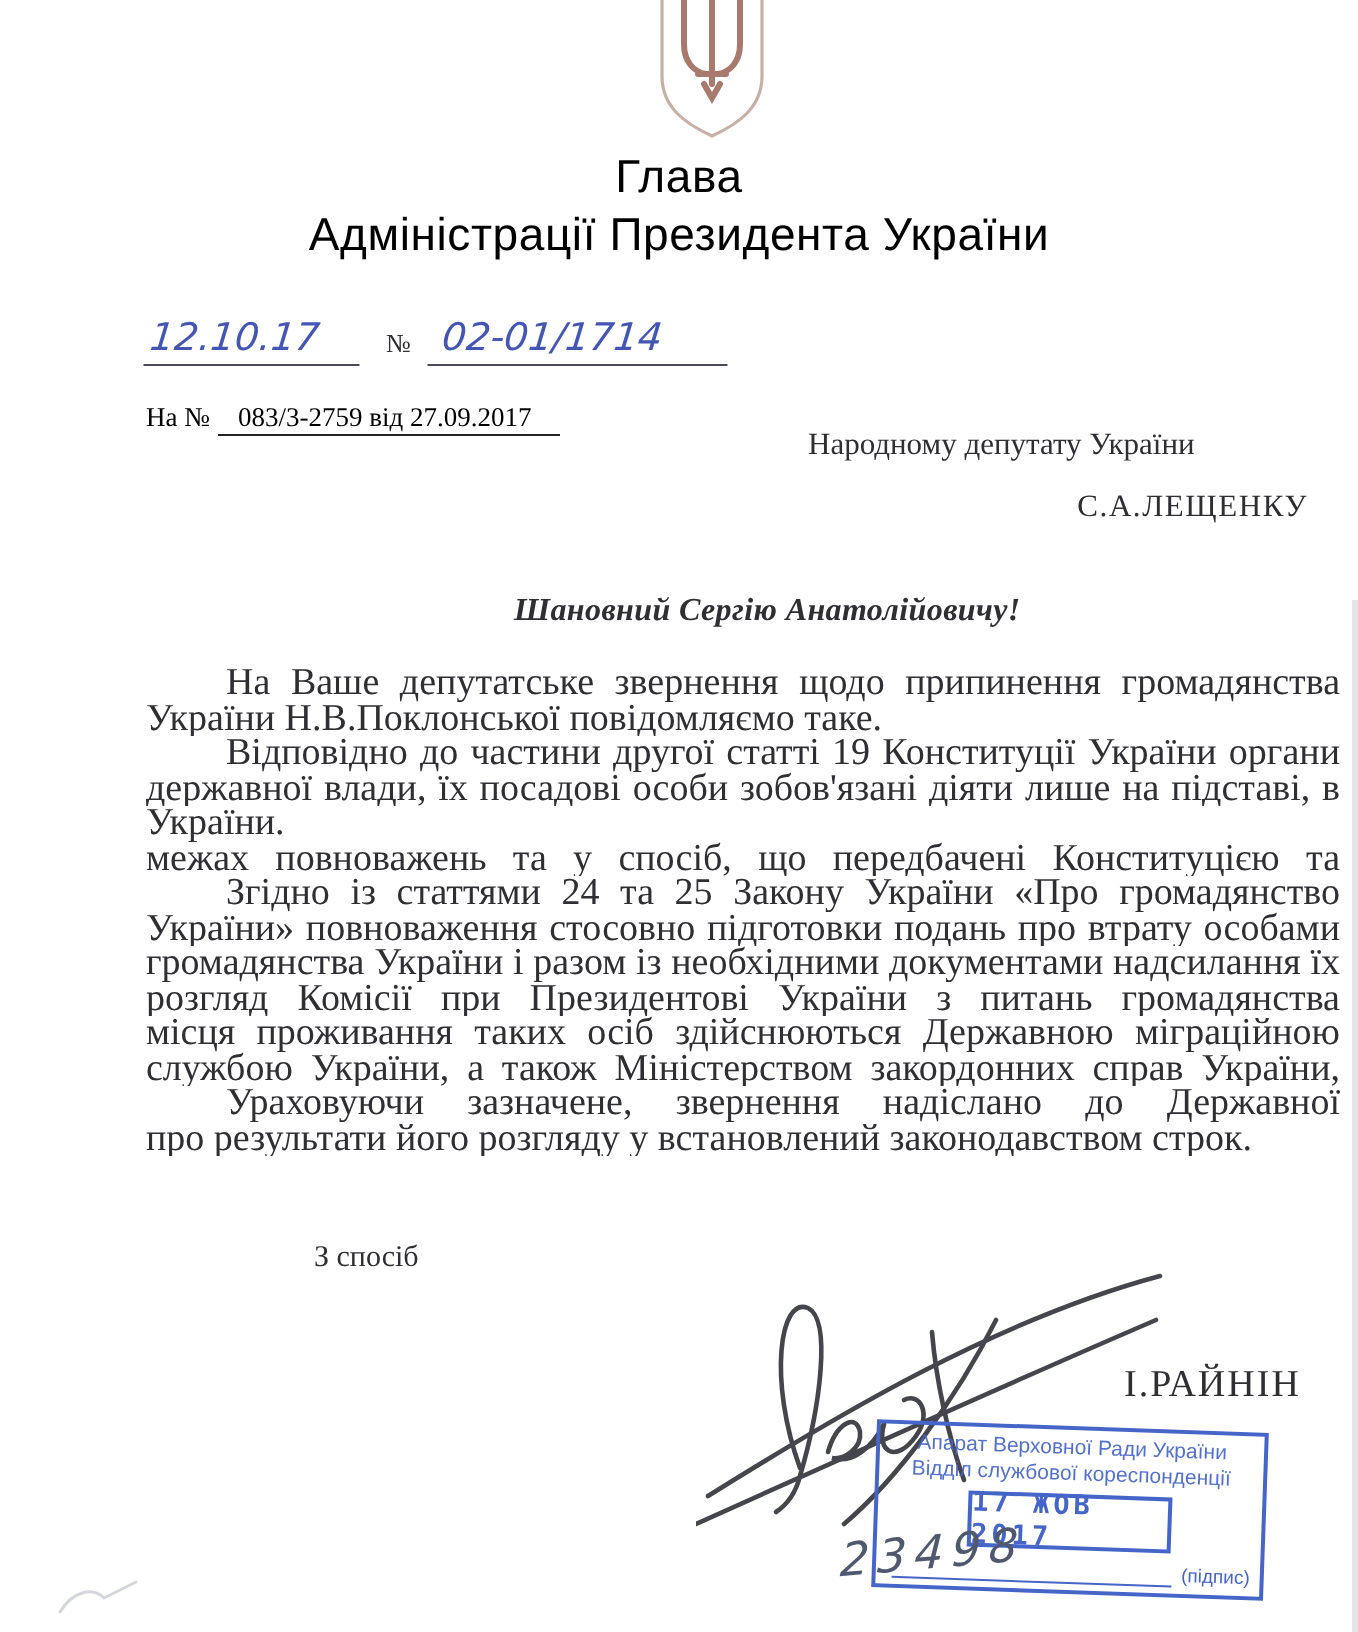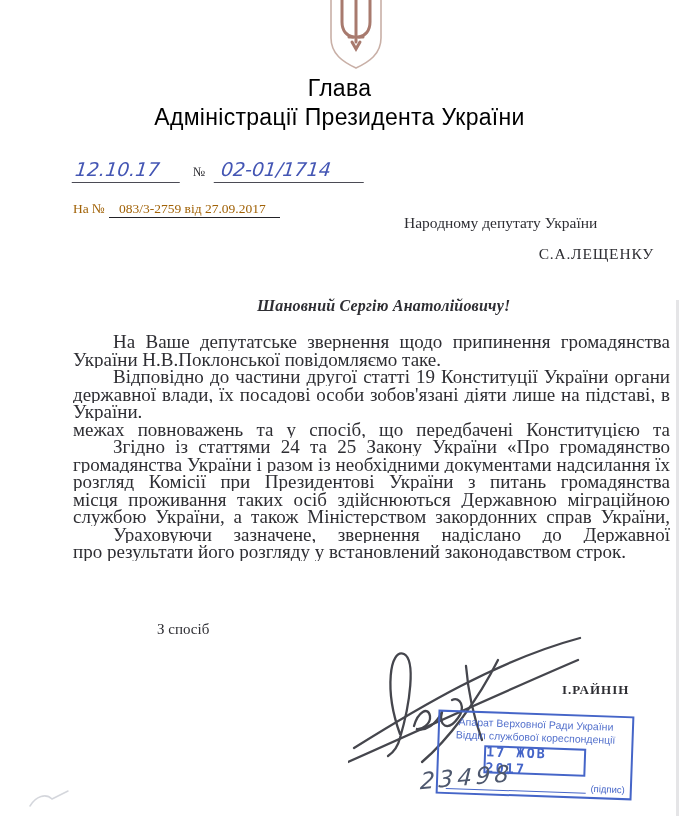--- a/index.html
+++ b/index.html
@@ -33,21 +33,21 @@
   }
   .ref-line .num-sign {
     font-family:"Liberation Serif", serif; font-style:normal; color:#2e2e33;
     font-size:13px; margin:0 10px 3px 12px;
   }
   .ref-line .hw-num {
     font-size:19px; width:140px; padding:0 4px 2px 6px;
     border-bottom:1.5px solid #4b4b55; transform:skewX(-6deg);
   }
   .reply-line {
-    position:absolute; left:73px; top:201px; font-size:13.5px; color:#a16207;
+    position:absolute; left:73px; top:201px; font-size:13.5px; color:#000000;
   }
   .reply-line .underl {
     border-bottom:1.5px solid #222227; padding:0 14px 1px 10px; margin-left:4px;
   }
   
   .addressee { position:absolute; left:404px; top:214px; width:250px; font-size:15.5px; }
   .addressee .name {
     margin-top:13px; text-align:right; font-weight:normal; letter-spacing:.8px;
   }
   
@@ -56,22 +56,22 @@
     font-weight:bold; font-style:italic; letter-spacing:.2px;
   }
   
   .body-text { position:absolute; left:73px; top:333px; width:597px; font-size:19px; }
   .tline { text-align:justify; text-align-last:justify; line-height:17.5px; height:17.5px; overflow:hidden; }
   .tline.first { text-indent:40px; }
   .tline.last { text-align-last:left; }
   
   .valediction { position:absolute; left:157px; top:621px; font-size:15px; }
   .signer {
-    position:absolute; left:562px; top:682px; font-size:13px;
-    font-weight:bold; letter-spacing:1px;
+    position:absolute; left:562px; top:682px; font-size:19px;
+    font-weight:normal; letter-spacing:1px;
   }
   .signature-svg { position:absolute; left:348px; top:630px; }
   
   .stamp {
     position:absolute; left:437px; top:713px; width:192px; height:80px;
     border:2px solid #4565c8; transform:rotate(2deg); background:rgba(255,255,255,0);
     font-family:"Liberation Sans", sans-serif; color:#4565c8;
   }
   .stamp .org { text-align:center; font-size:10.5px; line-height:12.5px; margin-top:3px; opacity:.92; }
   .stamp .date-box {
@@ -143,20 +143,21 @@
         <div class="tline last">України Н.В.Поклонської повідомляємо таке.</div>
       </div>
     <div class="para">
         <div class="tline first">Відповідно до частини другої статті 19 Конституції України органи</div>
         <div class="tline">державної влади, їх посадові особи зобов'язані діяти лише на підставі, в</div>
         <div class="tline last">України.</div>
         <div class="tline">межах повноважень та у спосіб, що передбачені Конституцією та законами</div>
       </div>
     <div class="para">
         <div class="tline first">Згідно із статтями 24 та 25 Закону України «Про громадянство</div>
+        <div class="tline">України» повноваження стосовно підготовки подань про втрату особами</div>
         <div class="tline">громадянства України і разом із необхідними документами надсилання їх на</div>
         <div class="tline">розгляд Комісії при Президентові України з питань громадянства залежно від</div>
         <div class="tline">місця проживання таких осіб здійснюються Державною міграційною</div>
         <div class="tline">службою України, а також Міністерством закордонних справ України,</div>
       </div>
     <div class="para">
         <div class="tline first">Ураховуючи зазначене, звернення надіслано до Державної міграційної</div>
         <div class="tline last">про результати його розгляду у встановлений законодавством строк.</div>
       </div>
   </div>

